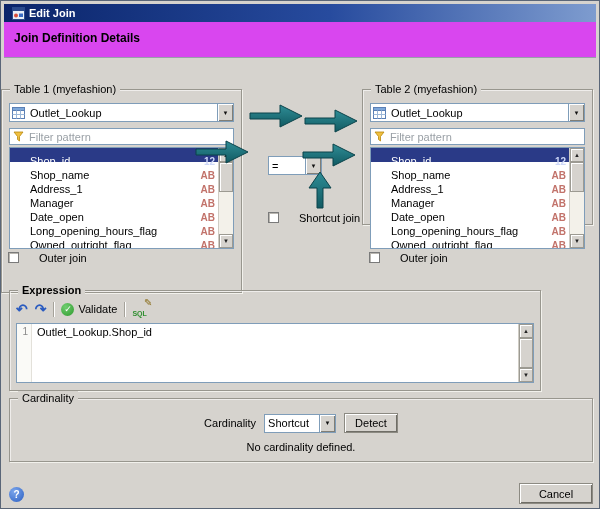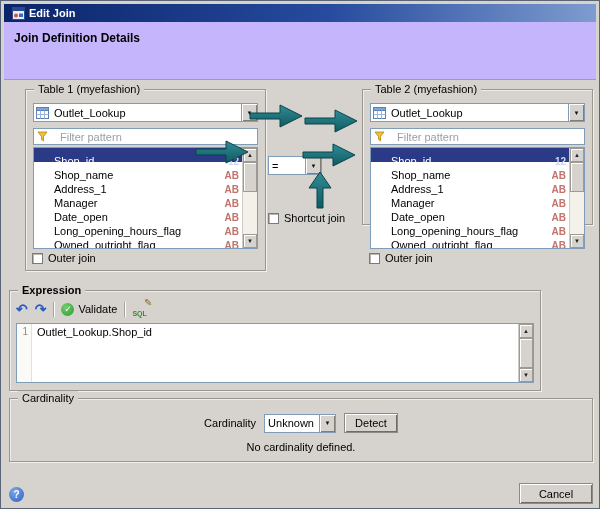--- a/index.html
+++ b/index.html
@@ -10,48 +10,48 @@
             border:1px solid #5a6678; font-size:11px; color:#000; overflow:hidden; }
 
   
   .titlebar { position:absolute; left:3px; top:3px; right:3px; height:18px;
               background:linear-gradient(to right,#0a246a,#274b9e 55%,#7e9ccf);
               display:flex; align-items:center; gap:4px; padding:0 8px; }
   .title-text { color:#fff; font-weight:bold; font-size:11px; }
   .app-icon { display:flex; }
 
   
-  .header { position:absolute; left:3px; top:21px; right:3px; height:58px;
-            background:#c4b5fd; border-bottom:1px solid #98a0a8; }
+  .header { position:absolute; left:3px; top:21px; right:3px; height:36px;
+            background:#d946ef; border-bottom:1px solid #98a0a8; }
   .header-title { position:absolute; left:10px; top:9px; font-weight:bold; font-size:12px; }
 
   
   .groupbox { position:absolute; border:1px solid #98968e;
               box-shadow:1px 1px 0 #f2f1ec, inset 1px 1px 0 rgba(255,255,255,.6); }
   .group-label { position:absolute; top:-8px; left:8px; background:#d6d3ce;
                  padding:0 4px; line-height:14px; white-space:nowrap; }
   .group-label.bold { font-weight:bold; }
 
-  #g-table1 { left:24px;   top:88px; width:241px; height:182px; }
+  #g-table1 { left:0;   top:88px; width:241px; height:204px; }
   #g-table2 { left:361px; top:88px; width:231px; height:136px; }
   #g-expr   { left:8px;  top:289px; width:532px; height:101px; }
   #g-card   { left:8px;  top:397px; width:584px; height:64px; }
 
   
   .combo { background:#fff; border:1px solid #7f9db9; display:flex; align-items:center; }
   .combo-text { flex:1; padding-left:3px; white-space:nowrap; overflow:hidden; }
   .combo-btn { width:16px; align-self:stretch; background:#d6d3ce; border-left:1px solid #7f9db9;
                display:flex; align-items:center; justify-content:center;
                box-shadow: inset 1px 1px 0 #fff, inset -1px -1px 0 #807e76; }
   .tri { font-size:6px; line-height:1; color:#111; }
   .table-combo { position:absolute; left:7px; top:13px; right:7px; height:19px; gap:2px; padding-left:2px; }
 
   
   .filter { position:absolute; left:7px; top:38px; right:7px; height:17px; background:#fff;
-            border:1px solid #7f9db9; display:flex; align-items:center; padding:0 3px; gap:10px; }
+            border:1px solid #7f9db9; display:flex; align-items:center; padding:0 3px; gap:3px; }
   .filter input { flex:1; border:0; outline:0; font:inherit; color:#333; min-width:0; background:transparent; }
   .filter input::placeholder { color:#9aa0a6; opacity:1; }
 
   
   .listbox { position:absolute; left:7px; top:57px; right:7px; height:102px;
              background:#fff; border:1px solid #7f9db9; overflow:hidden; }
   .list-rows { position:absolute; top:0; left:0; right:15px; bottom:0; }
   .lrow { height:14px; display:flex; align-items:center; padding:12px 3px 0 20px; }
   .cname { flex:1; white-space:nowrap; overflow:hidden; }
   .ctype { font-size:10px; font-weight:bold; letter-spacing:0; }
@@ -66,21 +66,21 @@
   .sbtn { position:absolute; left:0; right:0; height:14px; background:#d6d3ce;
           border:1px solid #9c9a92; box-shadow: inset 1px 1px 0 #fff;
           display:flex; align-items:center; justify-content:center; }
   .sbtn span { font-size:6px; line-height:1; color:#222; }
   .sbtn.up { top:0; } .sbtn.down { bottom:0; }
   .sthumb { position:absolute; left:0; right:0; top:14px; height:30px; background:#d6d3ce;
             border:1px solid #9c9a92; box-shadow: inset 1px 1px 0 #fff; }
   .sthumb.full { bottom:14px; height:auto; }
 
   
-  .check-row { position:absolute; display:flex; align-items:center; gap:5px; white-space:nowrap; }
+  .check-row { position:absolute; display:flex; align-items:flex-start; gap:20px; white-space:nowrap; }
   .checkbox { width:11px; height:11px; background:#fff; border:1px solid #7a7a7a;
               box-shadow: inset 1px 1px 0 #b9b6b0; flex:0 0 auto; }
   .t-outer { left:6px; top:162px; }
   #shortcut-row { left:267px; top:211px; }
 
   
   #op-combo { position:absolute; left:267px; top:155px; width:54px; height:19px; }
 
   
   .annot { position:absolute; z-index:30; }
@@ -372,21 +372,21 @@
       </div>
     </div>
   </div>
 
   <div class="groupbox" id="g-card">
     <span class="group-label">Cardinality</span>
 
     <div class="card-row">
       <span>Cardinality</span>
       <div class="combo card-combo">
-        <span class="combo-text">Unknown</span>
+        <span class="combo-text">Shortcut</span>
         <span class="combo-btn">
           <span class="tri">▼</span>
         </span>
       </div>
       <button class="btn detect-btn">Detect</button>
     </div>
 
     <div class="card-status">No cardinality defined.</div>
   </div>
 

